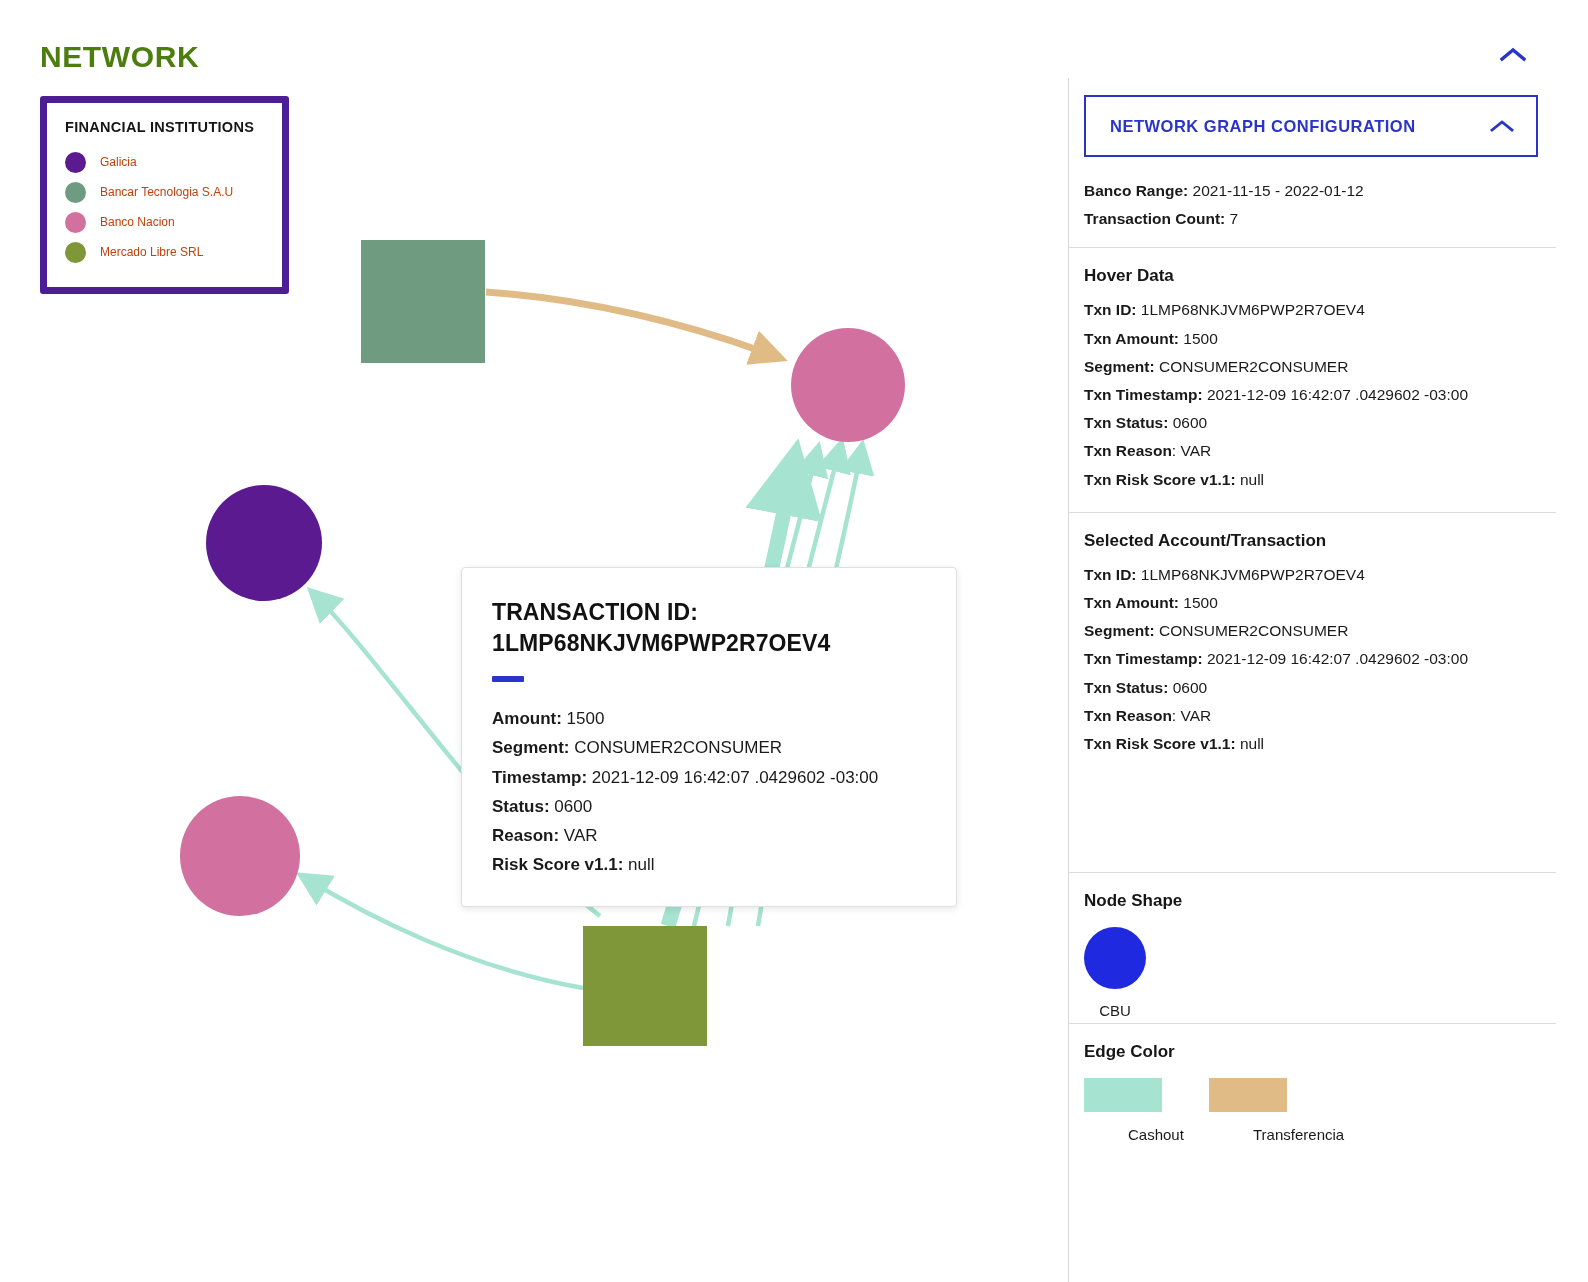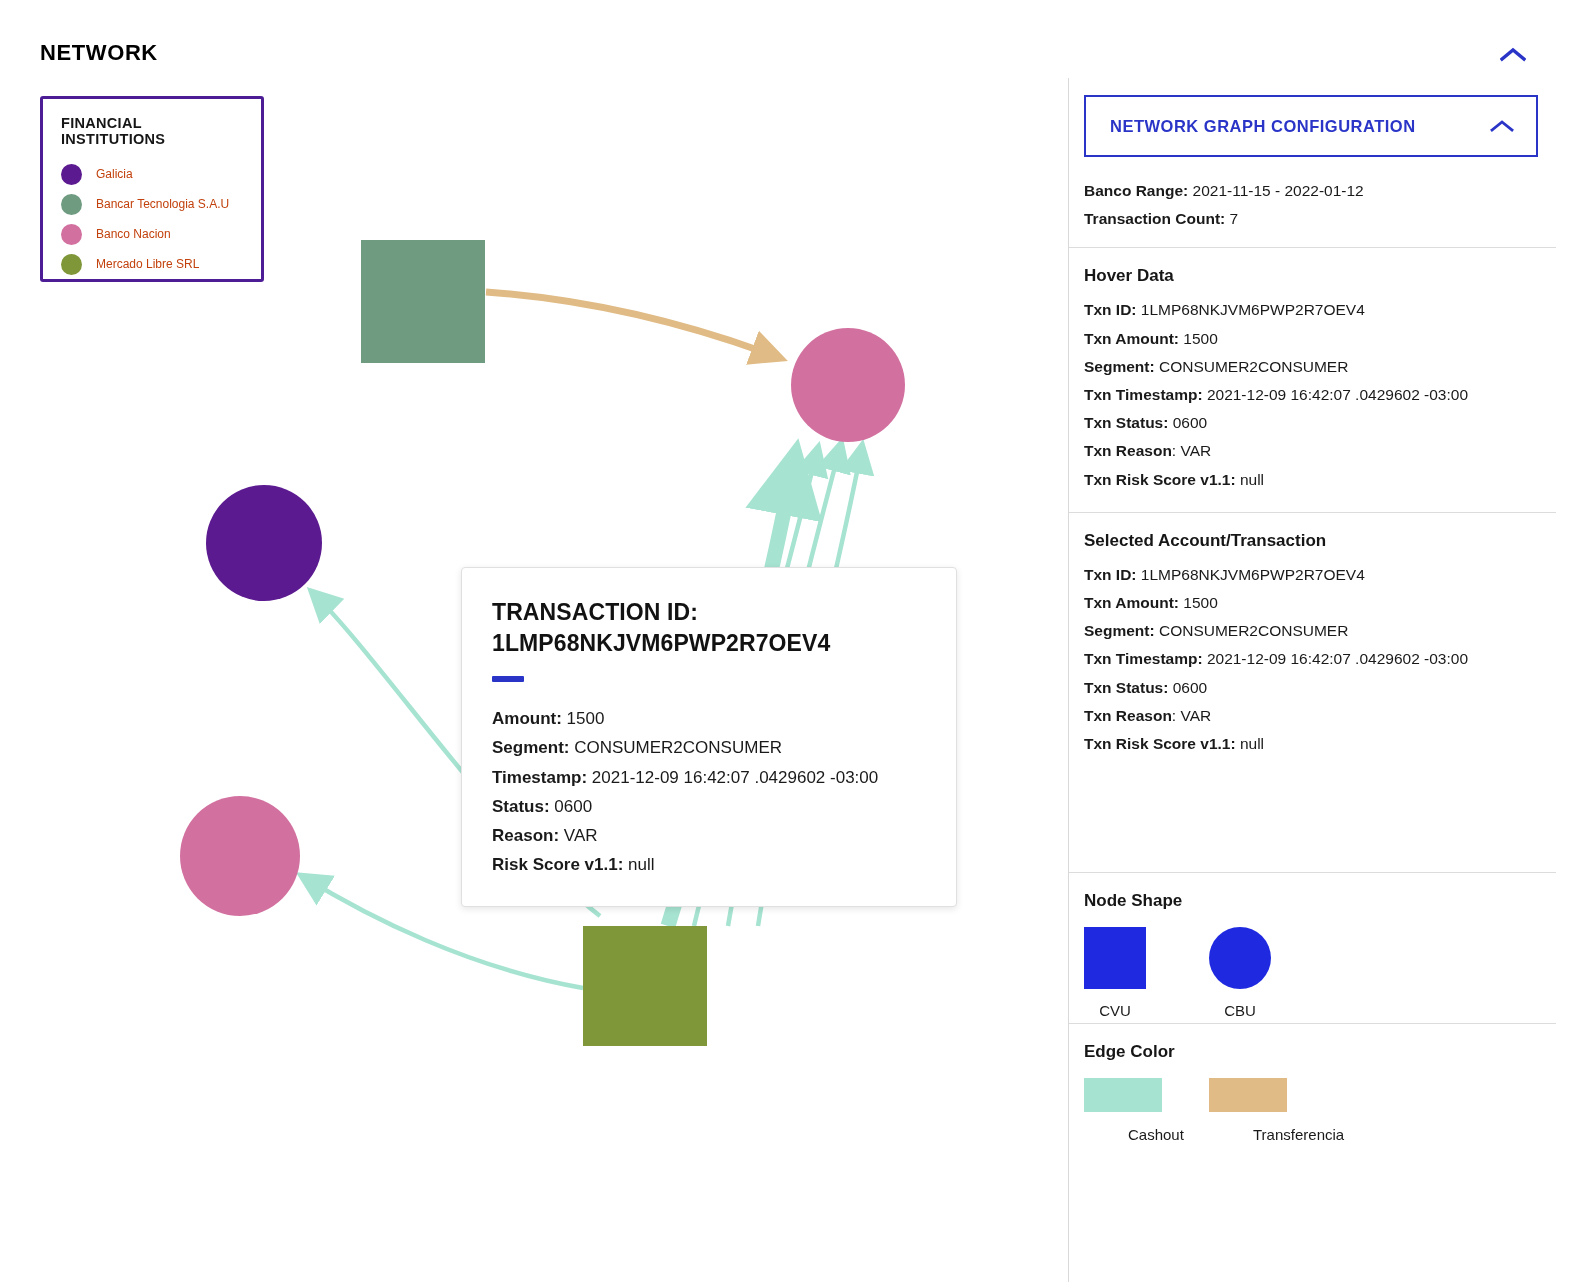--- a/index.html
+++ b/index.html
@@ -10,24 +10,24 @@
     font-family: "Liberation Sans", sans-serif;
     color: #1a1a1a;
     overflow: hidden;
   }
   #root { position: relative; width: 1588px; height: 1282px; }
 
   
   .page-title {
     position: absolute;
     left: 40px; top: 40px;
-    font-size: 22px;
+    font-size: 30px;
     font-weight: bold;
     letter-spacing: 0.6px;
-    color: #000000;
+    color: #4d7c0f;
   }
   .header-collapse {
     position: absolute;
     right: 58px; top: 42px;
     width: 34px; height: 26px;
     display: flex; align-items: center; justify-content: center;
     cursor: pointer;
   }
 
   
@@ -37,25 +37,25 @@
     width: 1066px; height: 1204px;
     background: #ffffff;
     overflow: hidden;
   }
   #graph-svg { position: absolute; left: 0; top: 0; }
 
   
   .legend-box {
     position: absolute;
     left: 40px; top: 96px;
-    width: 224px;
-    background: #ffffff;
-    border: 3px solid #4c1d95;
+    width: 249px;
+    background: #ffffff;
+    border: 7px solid #4c1d95;
     border-radius: 3px;
-    padding: 16px 18px 0 18px;
+    padding: 16px 18px 20px 18px;
     z-index: 30;
   }
   .legend-title {
     font-size: 14.5px;
     font-weight: bold;
     letter-spacing: 0.3px;
     margin-bottom: 12px;
     color: #161616;
   }
   .legend-row {
@@ -359,24 +359,20 @@
           <span>null</span>
         </div>
         <div class="spacer-block"></div>
       </div>
     </div>
 
     <div class="panel-sep panel-pad">
       <div class="section-head">Node Shape</div>
       <div class="section-body shape-row">
         <div class="shape-cell">
-          <div class="shape-swatch-sq"></div>
-          <div class="shape-caption">CVU</div>
-        </div>
-        <div class="shape-cell">
           <div class="shape-swatch-ci"></div>
           <div class="shape-caption">CBU</div>
         </div>
       </div>
     </div>
 
     <div class="panel-sep panel-pad">
       <div class="section-head">Edge Color</div>
       <div class="section-body edge-row">
         <div class="edge-cell">

